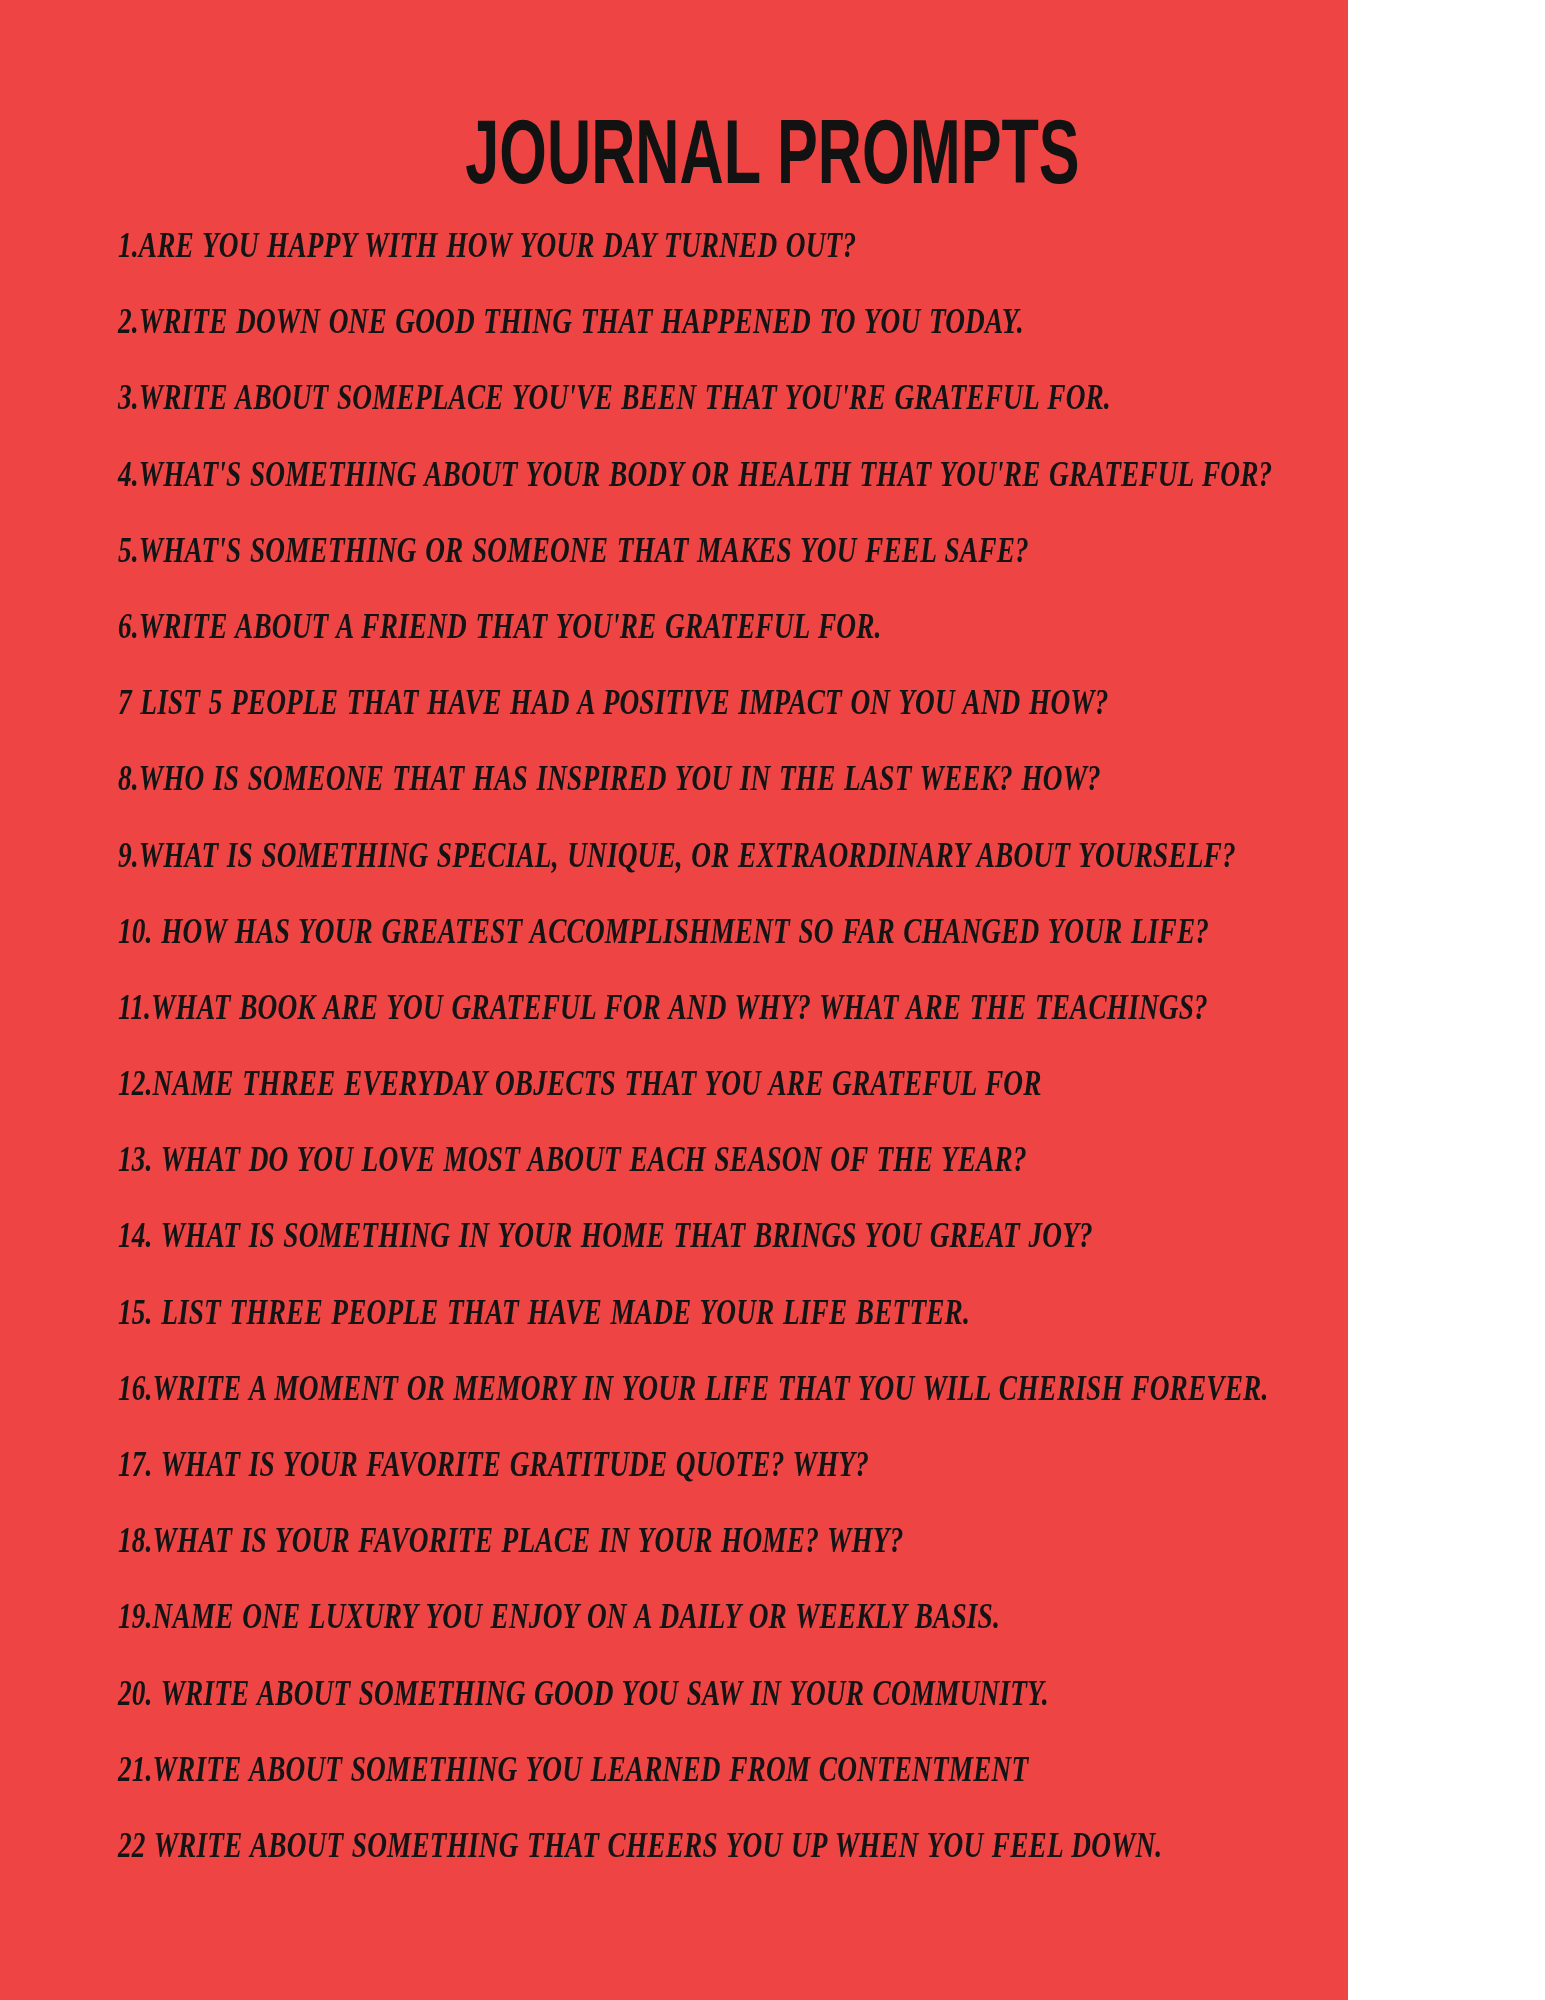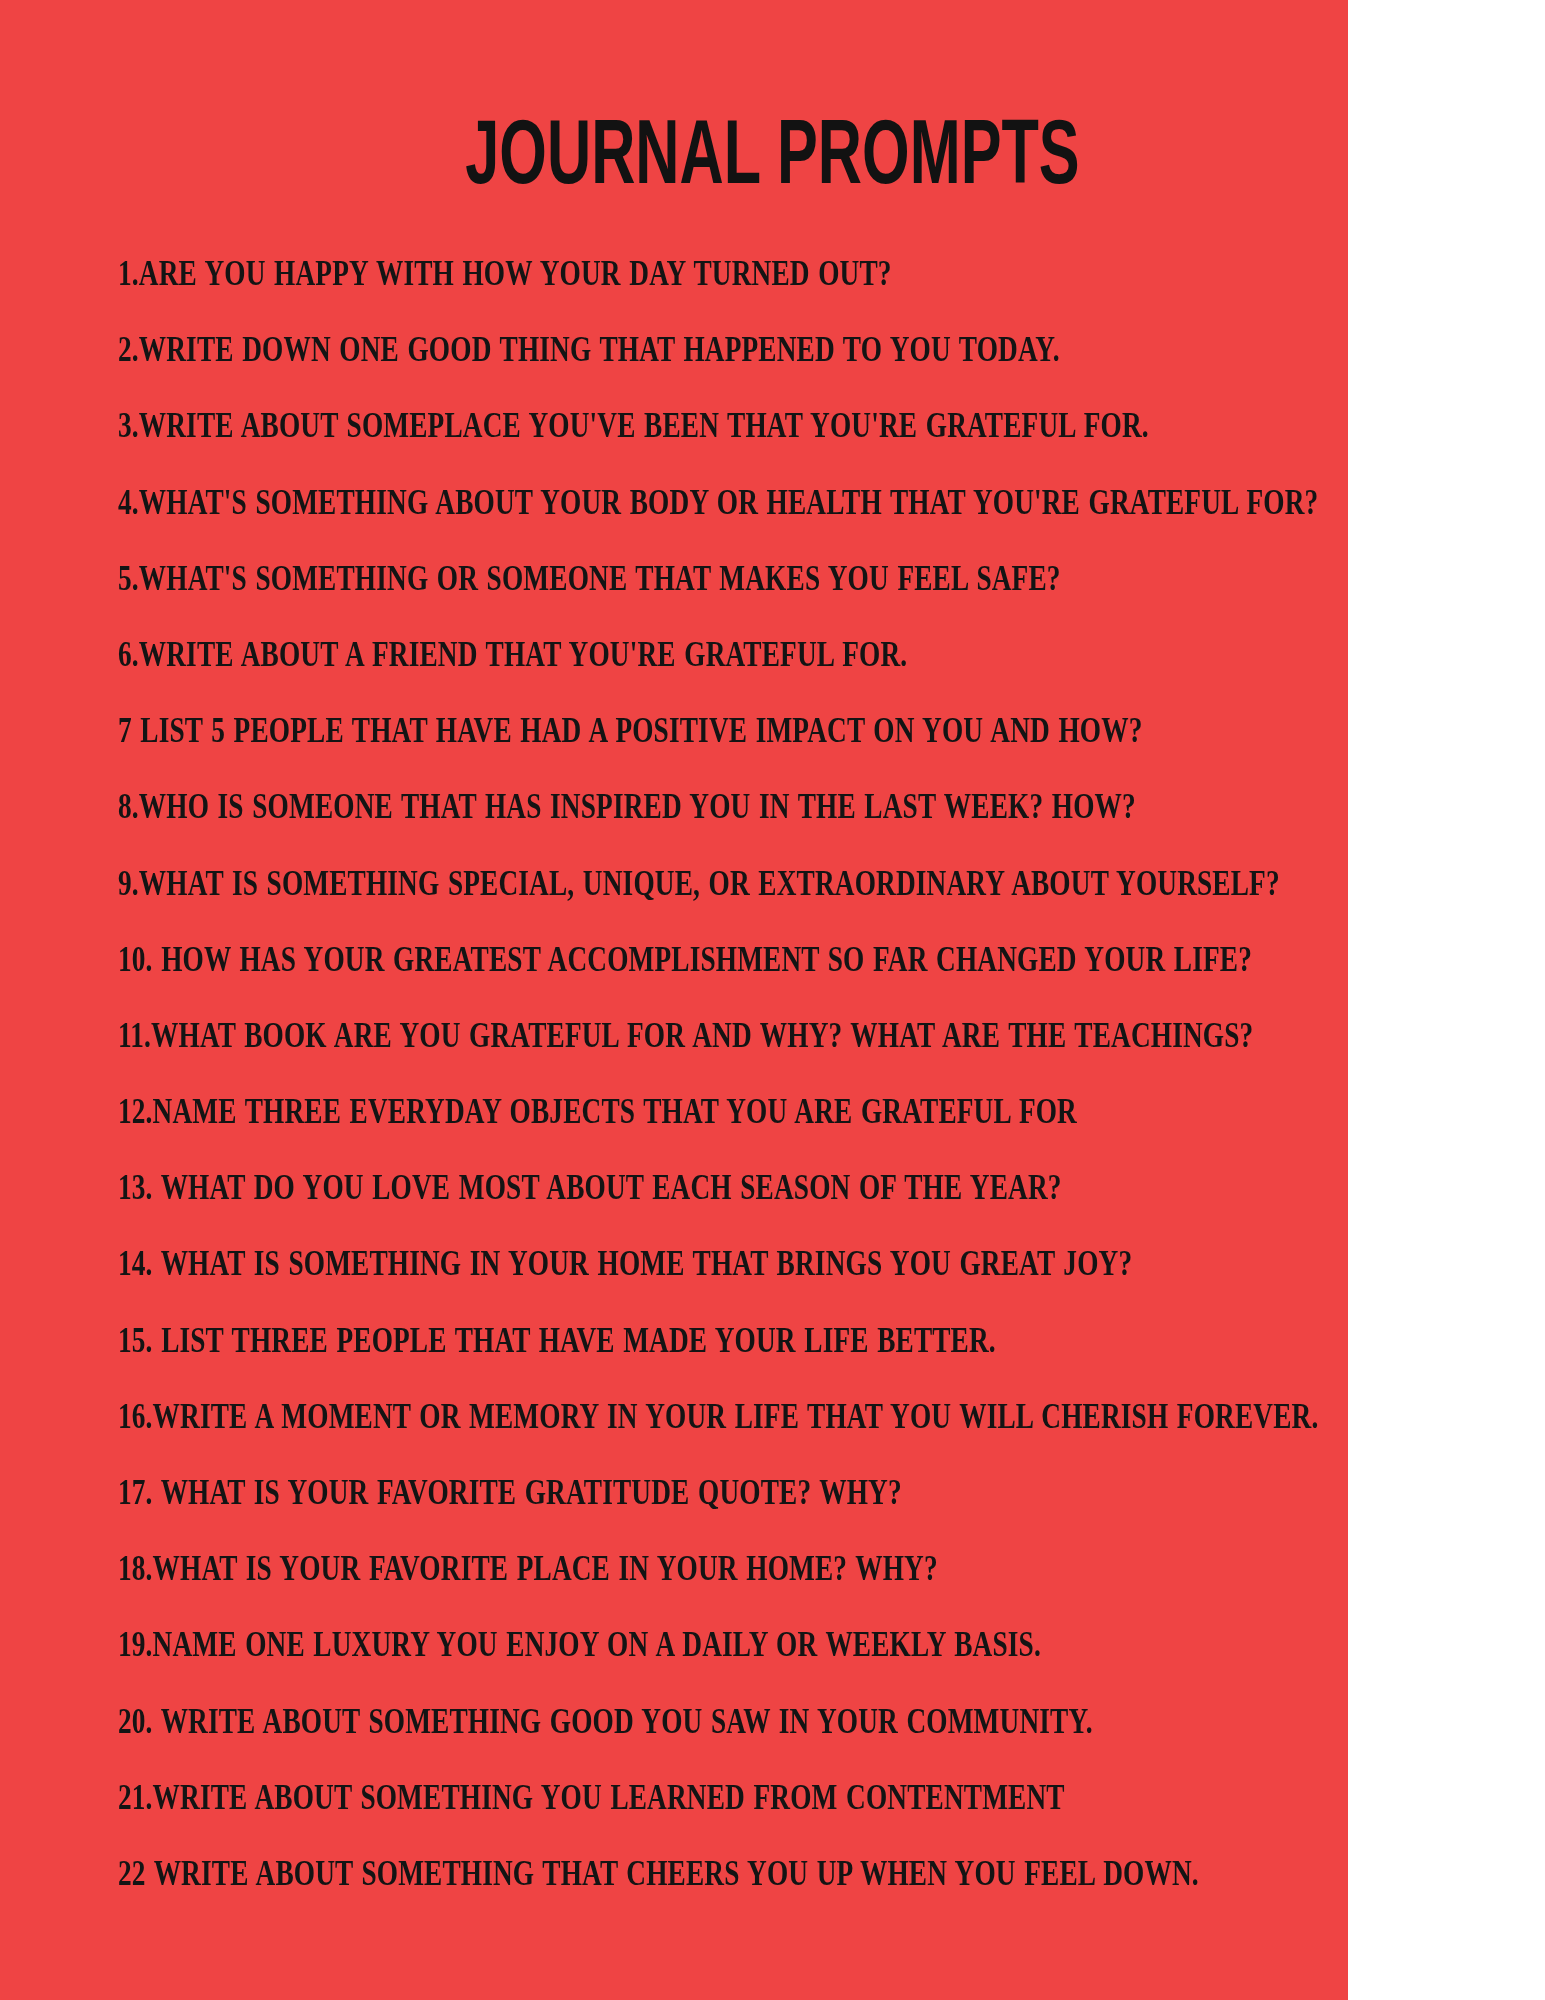--- a/index.html
+++ b/index.html
@@ -28,22 +28,23 @@
     line-height: 96px;
     letter-spacing: 0px;
     white-space: nowrap;
     transform: scaleX(0.68);
     transform-origin: 50% 50%;
     color: #121212;
   }
   .prompt-list {
     position: absolute;
     left: 118px;
-    top: 236px;
+    top: 208px;
     width: 1420px;
+    font-style: italic;
   }
   .prompt-line {
     height: 76.2px;
     line-height: 76.2px;
     font-family: "Liberation Serif", serif;
     font-weight: bold;
     font-size: 35px;
     letter-spacing: 0.2px;
     word-spacing: 2px;
     color: #141414;

